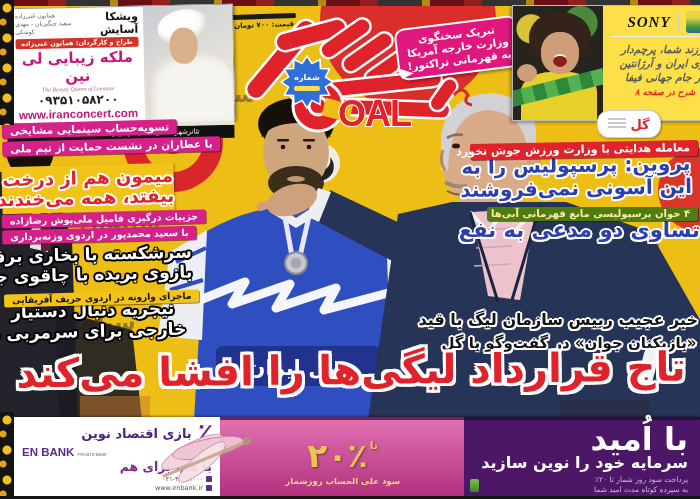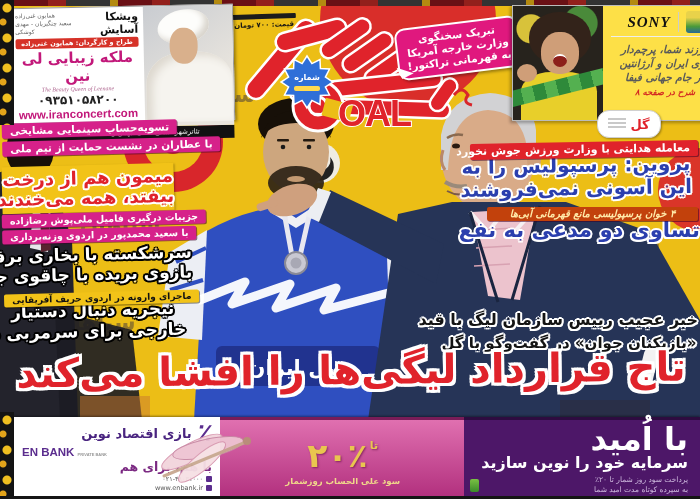--- a/index.html
+++ b/index.html
@@ -12,21 +12,21 @@
   .ow3{text-shadow:3px 0 0 #fff,-3px 0 0 #fff,0 3px 0 #fff,0 -3px 0 #fff,
        2px 2px 0 #fff,-2px 2px 0 #fff,2px -2px 0 #fff,-2px -2px 0 #fff,
        3px 3px 0 #fff,-3px -3px 0 #fff,3px -3px 0 #fff,-3px 3px 0 #fff;}
   .ob2{text-shadow:2px 0 0 #000,-2px 0 0 #000,0 2px 0 #000,0 -2px 0 #000,
        1.5px 1.5px 0 #000,-1.5px 1.5px 0 #000,1.5px -1.5px 0 #000,-1.5px -1.5px 0 #000;}
   
   .chip{display:inline-block;direction:rtl;font-weight:bold;color:#fff;
         background:#d6218a;padding:1px 8px 2px;border-radius:2px;
         box-shadow:1px 1px 0 rgba(60,0,40,.55);white-space:nowrap;}
   .chip-red{background:#e0232b;}
-  .chip-black{background:#c2410c;color:#ffe9a8;font-style:italic;}
+  .chip-black{background:#4d7c0f;color:#ffe9a8;}
   .chip-yellow{background:#f2c318;color:#111;box-shadow:1px 1px 0 rgba(0,0,0,.45);}
   .hl{direction:rtl;font-weight:bold;text-align:center;line-height:1.12;white-space:nowrap;}
   .hl-red{color:#e0232b;}
   .hl-blue{color:#2b3fae;}
   .hl-white{color:#fff;}
   .hl-black{color:#141414;}
   
   .edge-strip{left:0;width:14px;z-index:8;background:#141414;
      background-image:radial-gradient(circle at 7px 8px,#f0c020 4px,transparent 5px),
                       radial-gradient(circle at 3px 22px,#e3a41a 3px,transparent 4px);

